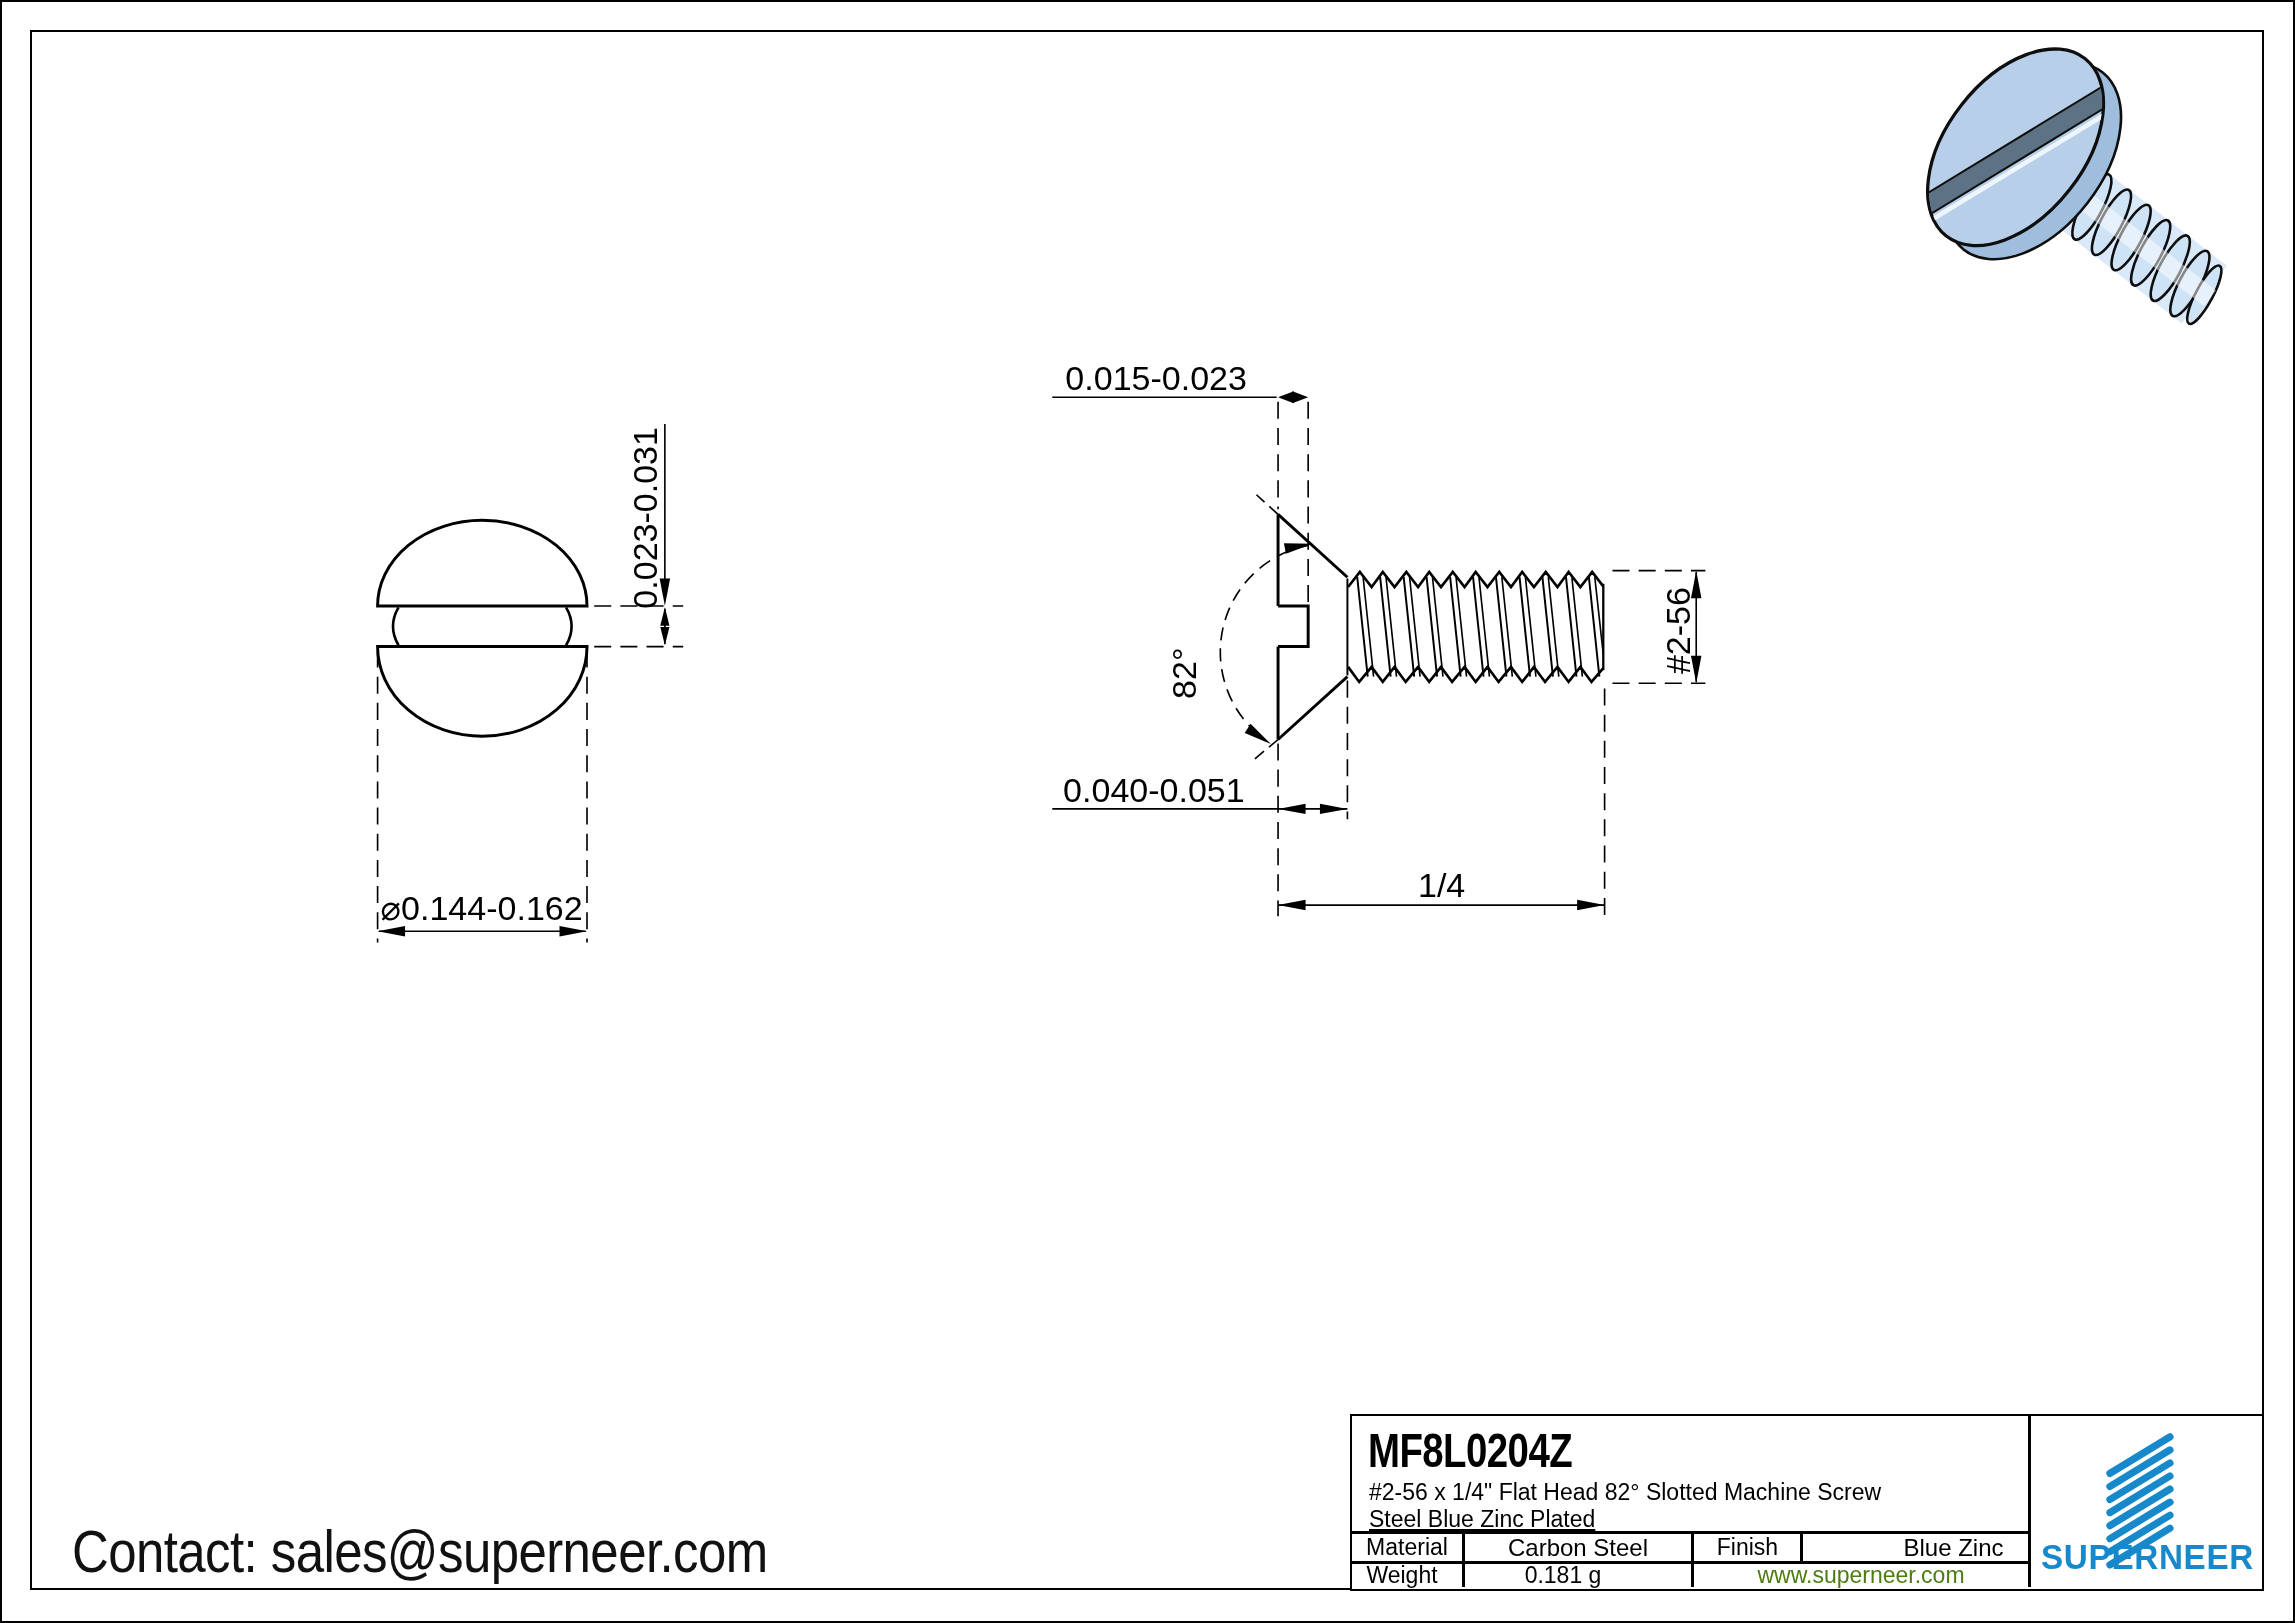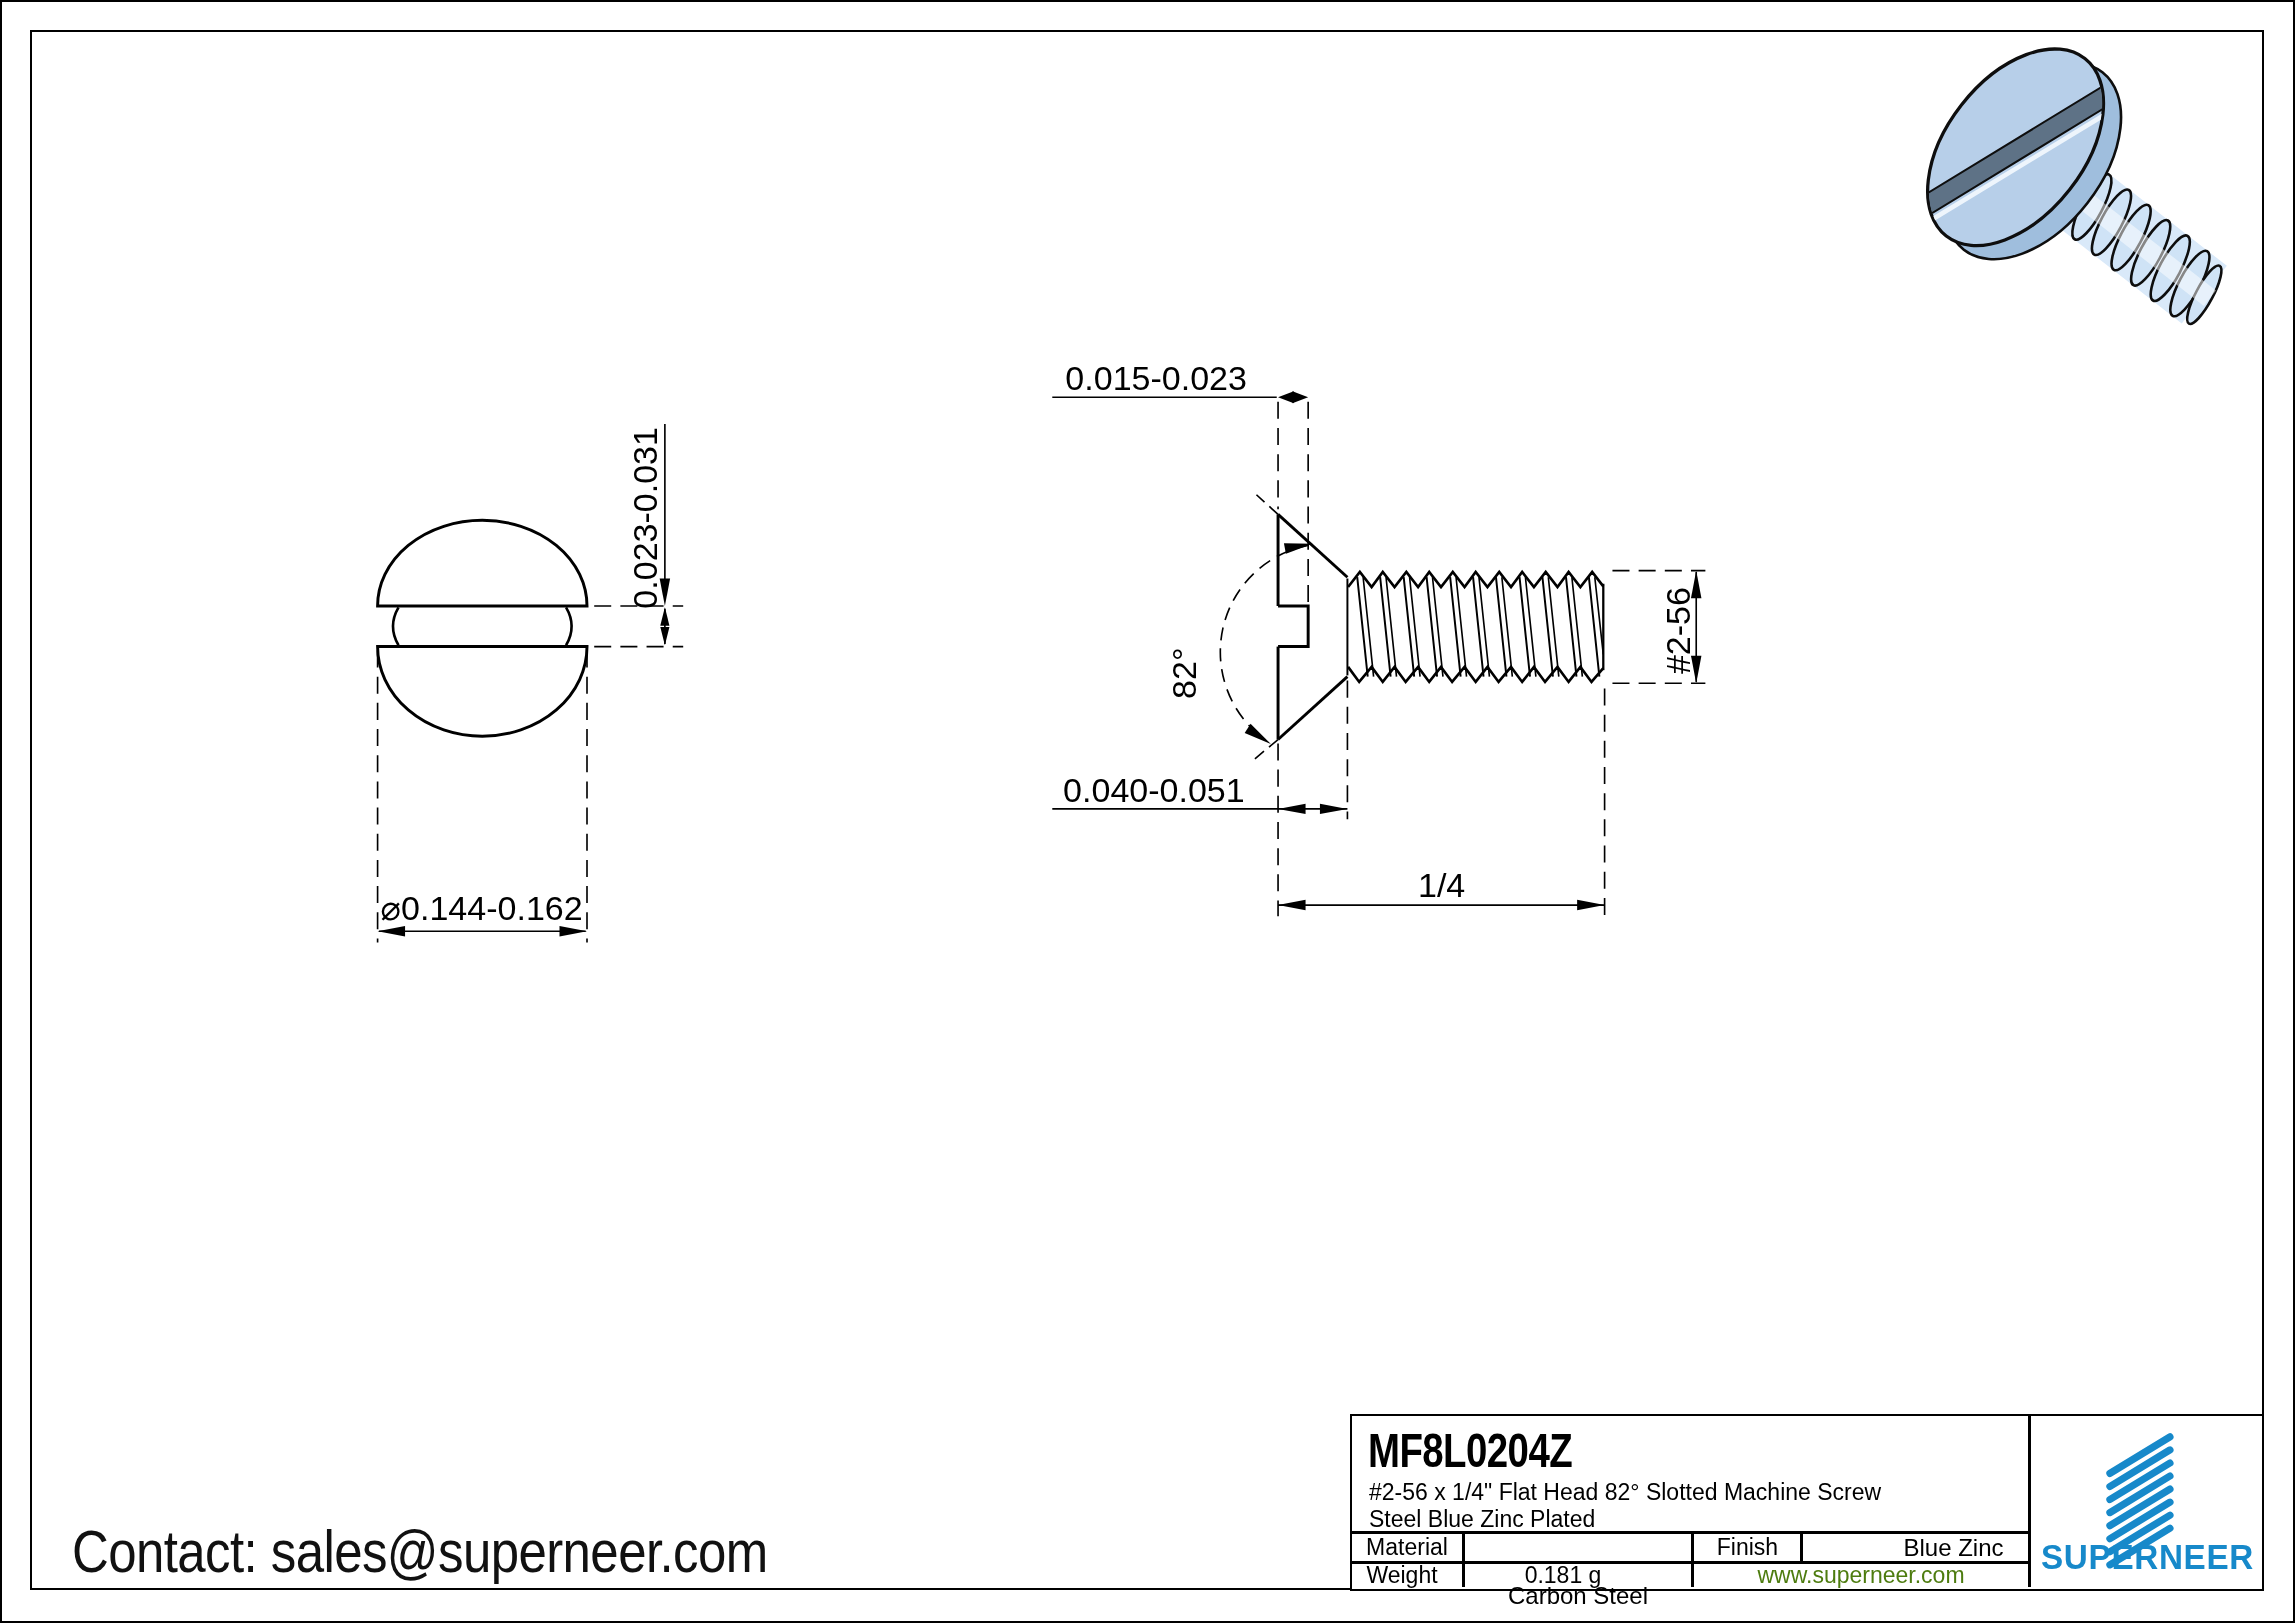--- a/index.html
+++ b/index.html
@@ -14,21 +14,21 @@
   .contact{position:absolute;left:72px;top:1517px;font-size:60px;color:#111;
            transform:scaleX(.85);transform-origin:left top;white-space:nowrap;letter-spacing:-0.7px;}
   .titleblock{position:absolute;left:1350px;top:1414px;width:914px;height:177px;
               border:2.6px solid #000;box-sizing:border-box;background:#fff;}
   .tb-line{position:absolute;background:#000;}
   .tb-cell{position:absolute;display:flex;align-items:center;justify-content:center;
            font-size:23px;color:#000;white-space:nowrap;}
   .tb-part{position:absolute;left:15.7px;top:6.5px;font-size:48px;font-weight:bold;
            transform:scaleX(.8);transform-origin:left top;letter-spacing:-0.7px;}
   .tb-desc1{position:absolute;left:17px;top:63px;font-size:23px;white-space:nowrap;}
-  .tb-desc2{position:absolute;left:17px;top:90px;font-size:23px;white-space:nowrap;}
+  .tb-desc2{position:absolute;left:17px;top:90px;font-size:23px;white-space:nowrap;text-decoration:underline;}
   .tb-link{color:#4d7c0f;}
   .logo-cell{position:absolute;left:676px;top:0;width:239px;height:171px;}
   .brand-name{position:absolute;left:0;bottom:10.5px;width:100%;text-align:center;
               font-size:35px;font-weight:bold;letter-spacing:0.7px;color:#1789ca;
               transform:scaleX(.95);}
 </style>
 </head>
 <body>
 
 <div class="outer-border"></div>
@@ -158,21 +158,21 @@
   <div class="tb-desc2">Steel Blue Zinc Plated</div>
 
   <div class="tb-line" style="left:0;top:115px;width:676px;height:2.6px;"></div>
   <div class="tb-line" style="left:0;top:145px;width:676px;height:2.6px;"></div>
   <div class="tb-line" style="left:676px;top:0;width:2.6px;height:171px;"></div>
   <div class="tb-line" style="left:110px;top:115px;width:2.6px;height:56px;"></div>
   <div class="tb-line" style="left:339px;top:115px;width:2.6px;height:56px;"></div>
   <div class="tb-line" style="left:448px;top:115px;width:2.6px;height:32px;"></div>
 
   <div class="tb-cell" style="left:0;top:118px;width:110px;height:27px;">Material</div>
-  <div class="tb-cell" style="left:113px;top:118px;width:226px;height:27px;font-size:24px;margin-top:48px;">Carbon Steel</div>
+  <div class="tb-cell" style="left:113px;top:118px;width:226px;height:27px;font-size:24px;">Carbon Steel</div>
   <div class="tb-cell" style="left:342px;top:118px;width:107px;height:27px;">Finish</div>
   <div class="tb-cell" style="left:451px;top:118px;width:225px;height:27px;font-size:24px;padding-left:38px;">Blue Zinc</div>
   <div class="tb-cell" style="left:0;top:147px;width:100px;height:24px;">Weight</div>
   <div class="tb-cell" style="left:98px;top:147px;width:226px;height:24px;">0.181 g</div>
   <div class="tb-cell tb-link" style="left:342px;top:147px;width:334px;height:24px;">www.superneer.com</div>
 
   <div class="logo-cell">
     <svg width="233" height="171" viewBox="0 0 356 262">
       <g stroke="#1789ca" stroke-width="11" stroke-linecap="round">
         <line x1="125" y1="88" x2="217" y2="32"></line>

